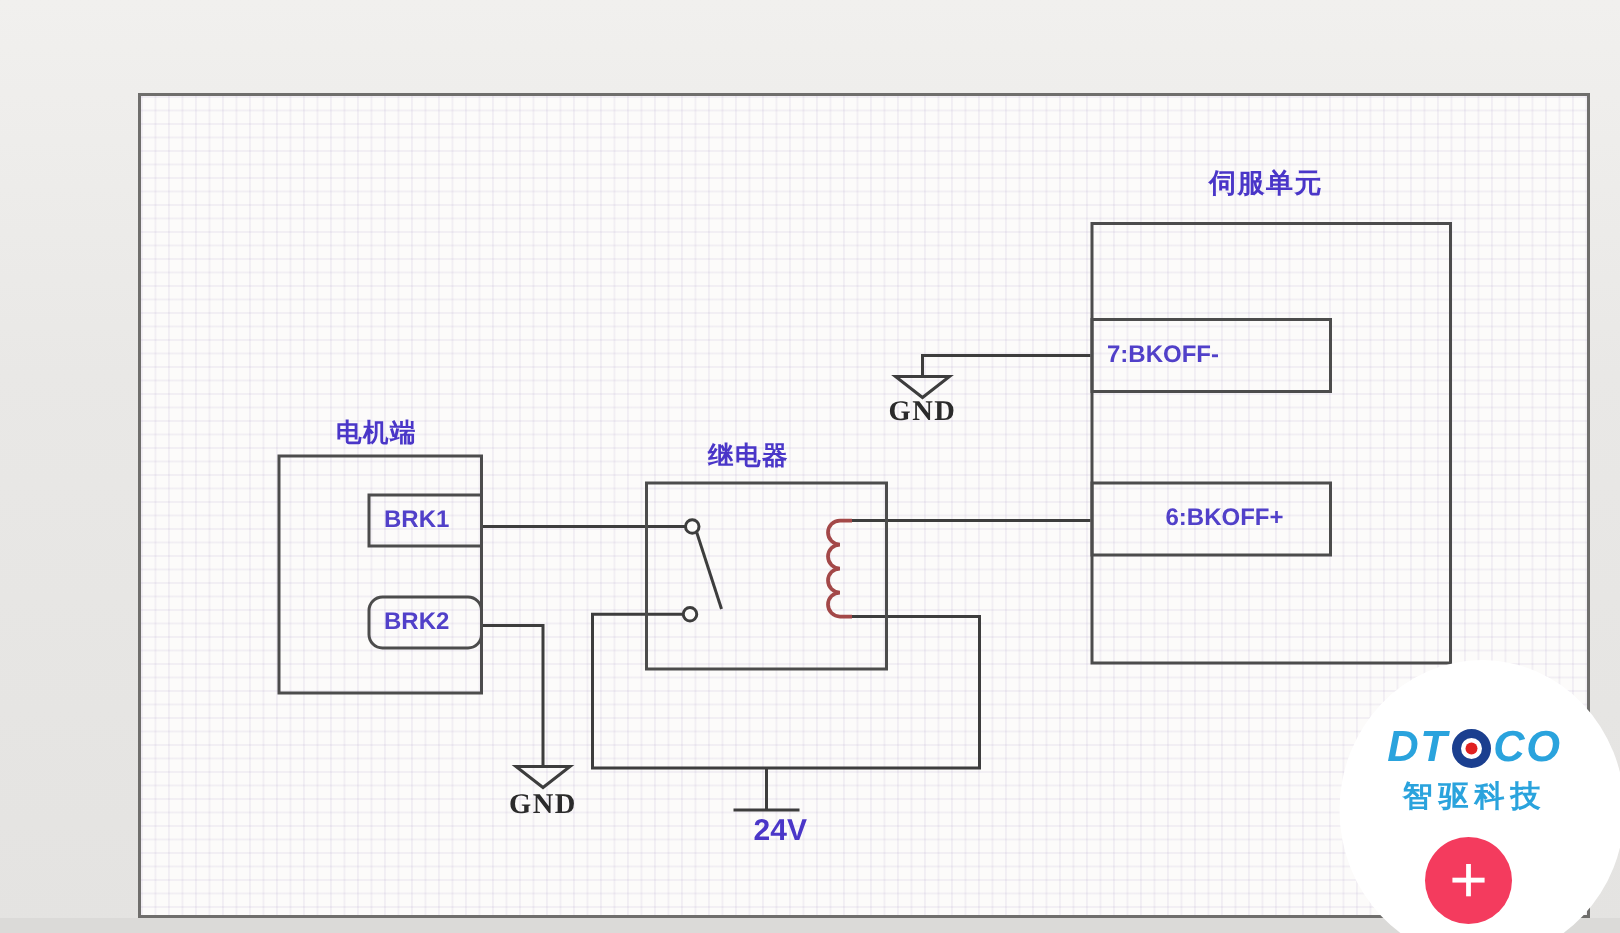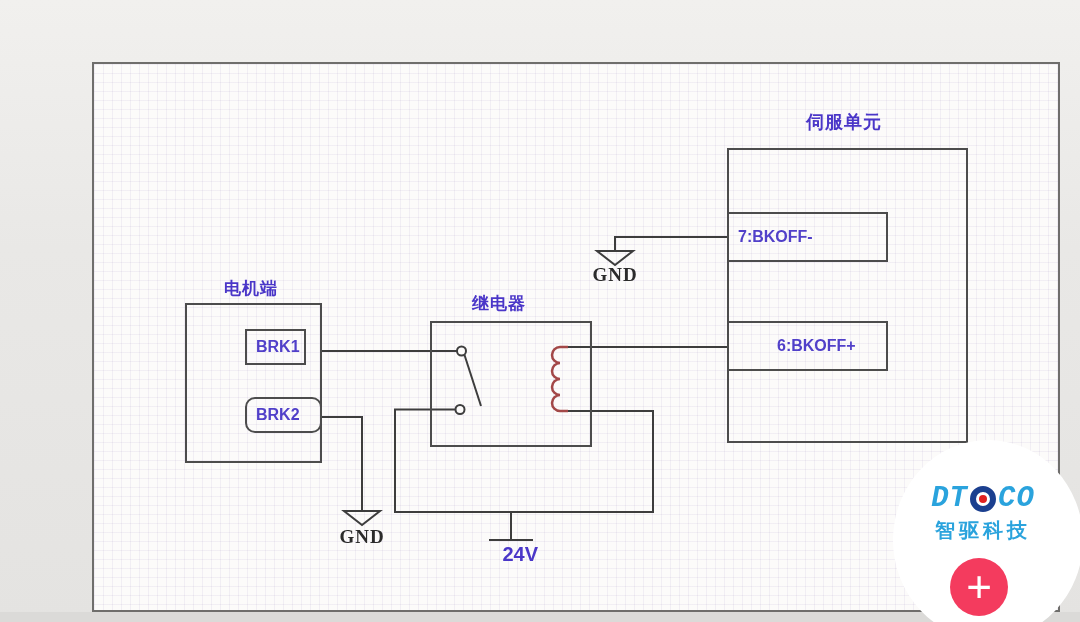--- a/index.html
+++ b/index.html
@@ -35,21 +35,21 @@
     position:absolute;left:484px;top:543px;width:54px;text-align:right;
     font-size:20px;font-weight:700;color:#4a36c8;z-index:4;
   }
   .logo-blob{
     position:absolute;left:893px;top:440px;width:190px;height:200px;
     background:#ffffff;border-radius:50%;z-index:5;
   }
   .logo{
     position:absolute;left:908px;top:482px;width:150px;z-index:6;
     display:flex;align-items:center;justify-content:center;gap:1px;
-    color:#2aa3dd;font-weight:700;font-style:italic;font-size:29px;letter-spacing:1px;font-family:Liberation Mono, monospace;
+    color:#2aa3dd;font-weight:700;font-style:italic;font-size:29px;letter-spacing:1px;
   }
   .aperture{
     display:inline-block;width:14px;height:14px;border:6px solid #1b3f8f;border-radius:50%;
     position:relative;margin:0 1px;
   }
   .aperture .dot{
     position:absolute;left:50%;top:50%;width:8px;height:8px;margin:-4px 0 0 -4px;
     background:#e02020;border-radius:50%;
   }
   .logo-cn{
@@ -85,21 +85,21 @@
       <path d="M511 512 V540 M489 540 H533"></path>
       <circle cx="461.5" cy="351" r="4.5" fill="#fcfbfa"></circle>
       <circle cx="460" cy="409.5" r="4.5" fill="#fcfbfa"></circle>
     </g>
     <path d="M568 347 H560 a8 8 0 0 0 0 16 a8 8 0 0 0 0 16 a8 8 0 0 0 0 16 a8 8 0 0 0 0 16 H568" stroke="#a34848" stroke-width="2.5" fill="none"></path>
   </svg>
 
   <div class="box" style="left:185px;top:303px;width:137px;height:160px;"></div>
   <div class="blue-label cn-label" style="left:224px;top:277px;">电机端</div>
 
-  <div class="box" style="left:245px;top:329px;width:61px;height:36px;">
+  <div class="box" style="left:245px;top:329px;width:77px;height:36px;">
     <div class="pin-text">BRK1</div>
   </div>
   <div class="box" style="left:245px;top:397px;width:77px;height:36px;border-radius:10px;">
     <div class="pin-text">BRK2</div>
   </div>
 
   <div class="box" style="left:430px;top:321px;width:162px;height:126px;"></div>
   <div class="blue-label cn-label" style="left:472px;top:292px;">继电器</div>
 
   <div class="box" style="left:727px;top:148px;width:241px;height:295px;"></div>

